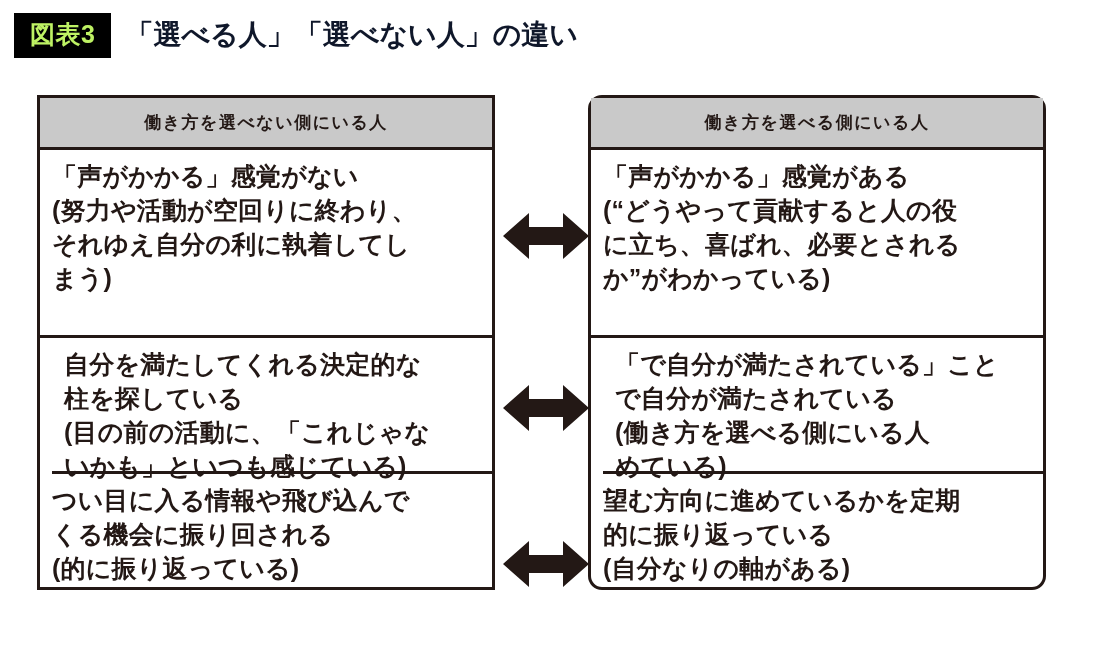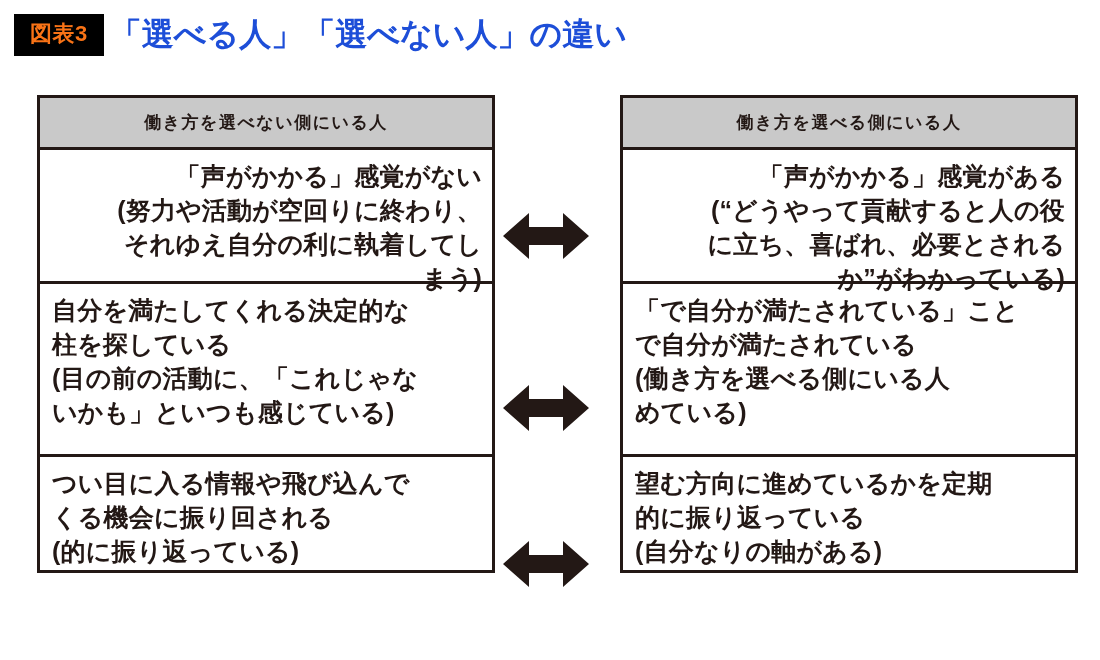--- a/index.html
+++ b/index.html
@@ -24,48 +24,48 @@
   #title-row {
     position: absolute;
     left: 14px;
     top: 10px;
     height: 50px;
     display: flex;
     align-items: center;
   }
   #figure-badge {
     background: #000000;
-    color: #f97316;
-    font-size: 22px;
+    color: #bef264;
+    font-size: 25px;
     font-weight: bold;
     line-height: 1;
     padding: 9px 16px 11px 16px;
     letter-spacing: 0.5px;
     white-space: nowrap;
   }
   #title-text {
-    margin-left: 6px;
-    font-size: 32px;
+    margin-left: 14px;
+    font-size: 28px;
     font-weight: bold;
-    color: #1d4ed8;
+    color: #0f172a;
     white-space: nowrap;
     letter-spacing: 0px;
   }
 
   
   .panel {
     position: absolute;
     top: 95px;
     width: 458px;
     border: 3px solid #231815;
     box-sizing: border-box;
     background: #ffffff;
   }
   #panel-left  { left: 37px; }
-  #panel-right { left: 620px; }
+  #panel-right { left: 588px; border-radius: 14px; }
 
   .panel-header {
     background: #c9c9c9;
     border-bottom: 3px solid #231815;
     height: 52px;
     display: flex;
     align-items: center;
     justify-content: center;
     box-sizing: border-box;
   }
@@ -76,22 +76,22 @@
     color: #231815;
     white-space: nowrap;
   }
 
   .cell {
     box-sizing: border-box;
     border-bottom: 3px solid #231815;
     padding: 9px 10px 10px 12px;
   }
   .cell:last-child { border-bottom: none; }
-  .cell-r1 { height: 134px; text-align: right; }
-  .cell-r2 { height: 173px; }
+  .cell-r1 { height: 188px; }
+  .cell-r2 { height: 136px; margin-left: 12px; }
   .cell-r3 { height: 113px; }
 
   .cell-line {
     font-size: 25px;
     font-weight: bold;
     line-height: 1.36;
     letter-spacing: 0.2px;
     color: #231815;
     white-space: nowrap;
   }

